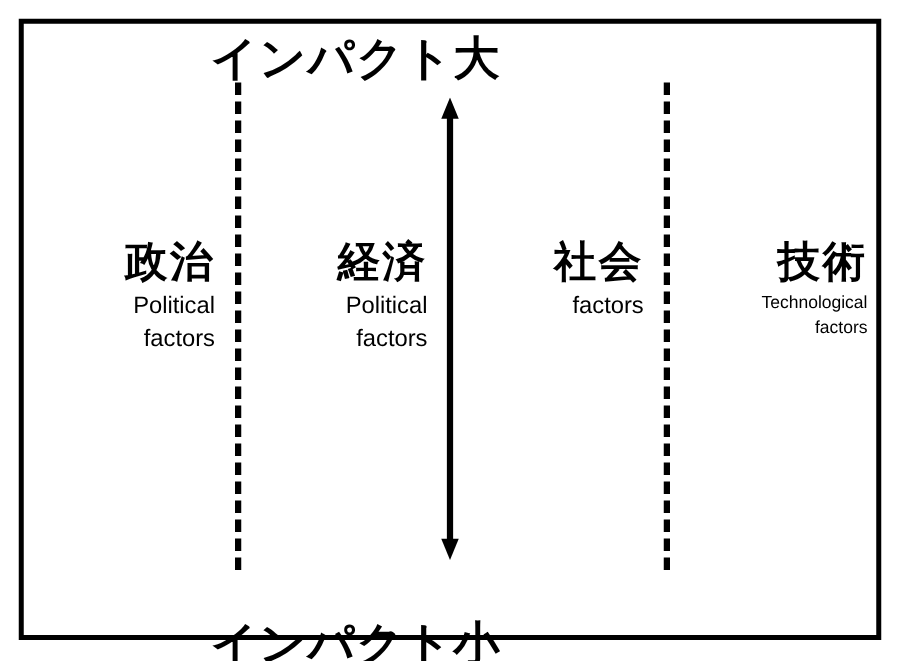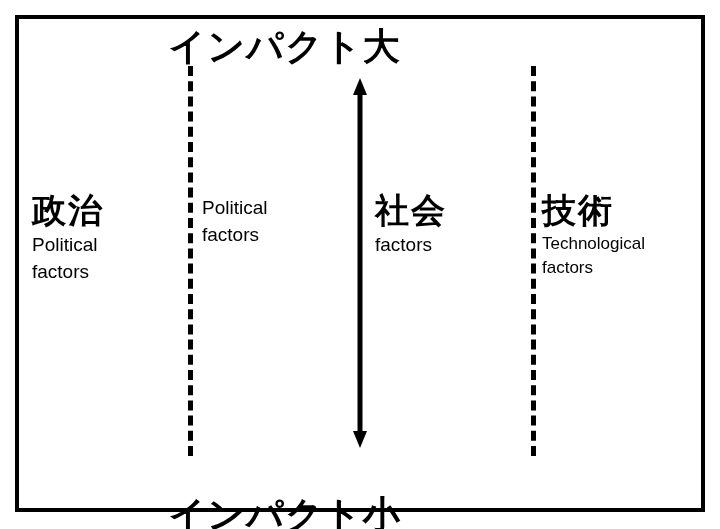--- a/index.html
+++ b/index.html
@@ -67,42 +67,42 @@
     top: 78px;
     width: 16px;
     height: 370px;
   }
   .arrow-axis svg { display: block; }
 
   
   .factor-column {
     position: absolute;
     top: 192px;
-    text-align: left;
+    text-align: right;
   }
   .factor-col-political     { left: 32px;  width: 140px; }
   .factor-col-economic      { left: 202px; width: 140px; }
   .factor-col-social        { left: 375px; width: 140px; }
   .factor-col-technological { left: 542px; width: 152px; }
 
   .factor-jp {
     font-size: 34px;
     font-weight: bold;
     line-height: 1.08;
     letter-spacing: 2px;
     white-space: nowrap;
   }
   .factor-en {
     font-size: 19px;
     font-weight: normal;
     line-height: 1.42;
     margin-top: 3px;
   }
   .factor-col-technological .factor-en {
-    font-size: 17px;
+    font-size: 14px;
   }
 </style>
 </head>
 <body>
 
 <div id="pest-canvas">
 
   <div class="frame-border"></div>
 
   <div class="impact-label impact-top">インパクト大</div>
@@ -121,20 +121,21 @@
 
   <div class="factor-column factor-col-political">
     <div class="factor-jp">政治</div>
     <div class="factor-en">
       <div>Political</div>
       <div>factors</div>
     </div>
   </div>
 
   <div class="factor-column factor-col-economic">
+    <div class="factor-jp">経済</div>
     <div class="factor-en">
       <div>Political</div>
       <div>factors</div>
     </div>
   </div>
 
   <div class="factor-column factor-col-social">
     <div class="factor-jp">社会</div>
     <div class="factor-en">
       <div>factors</div>

